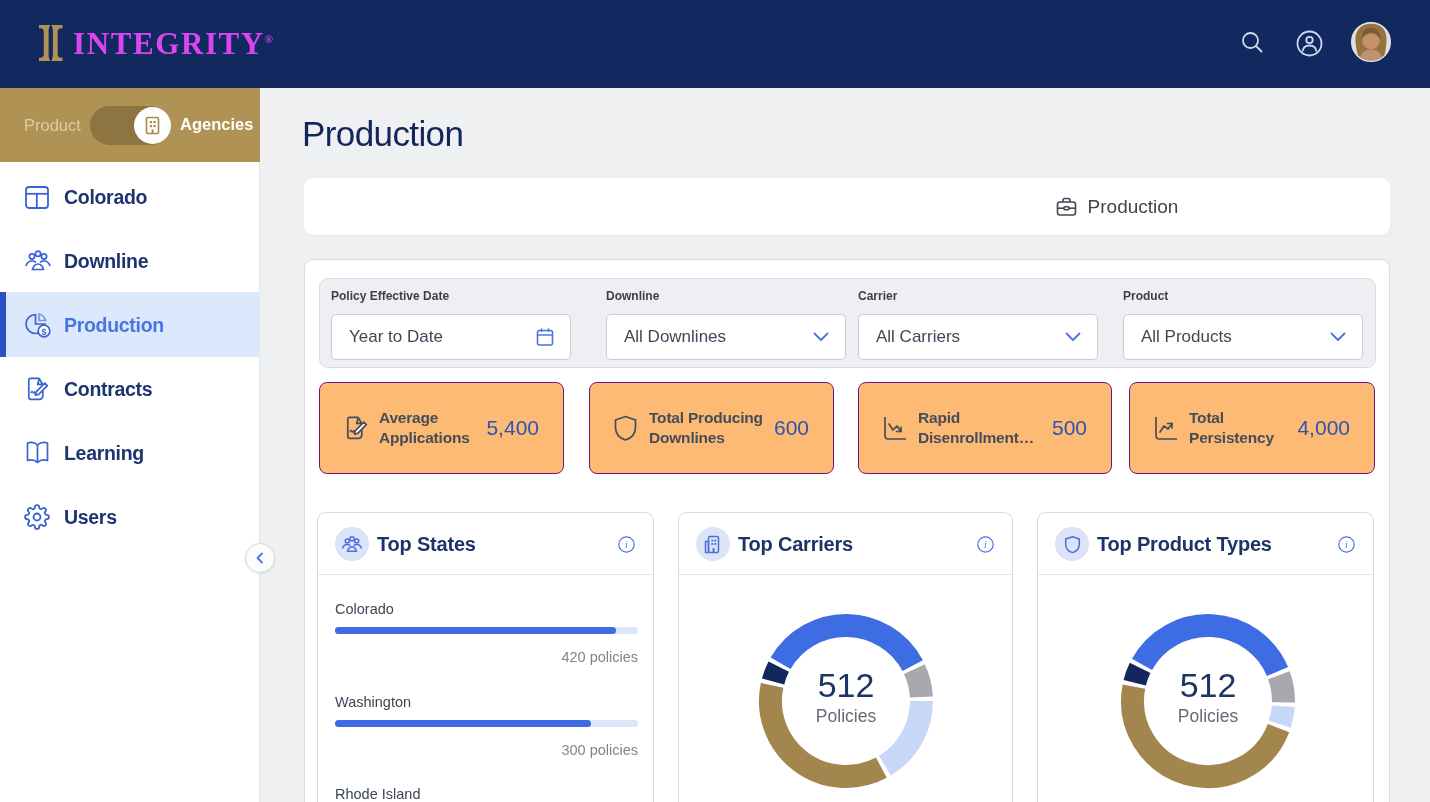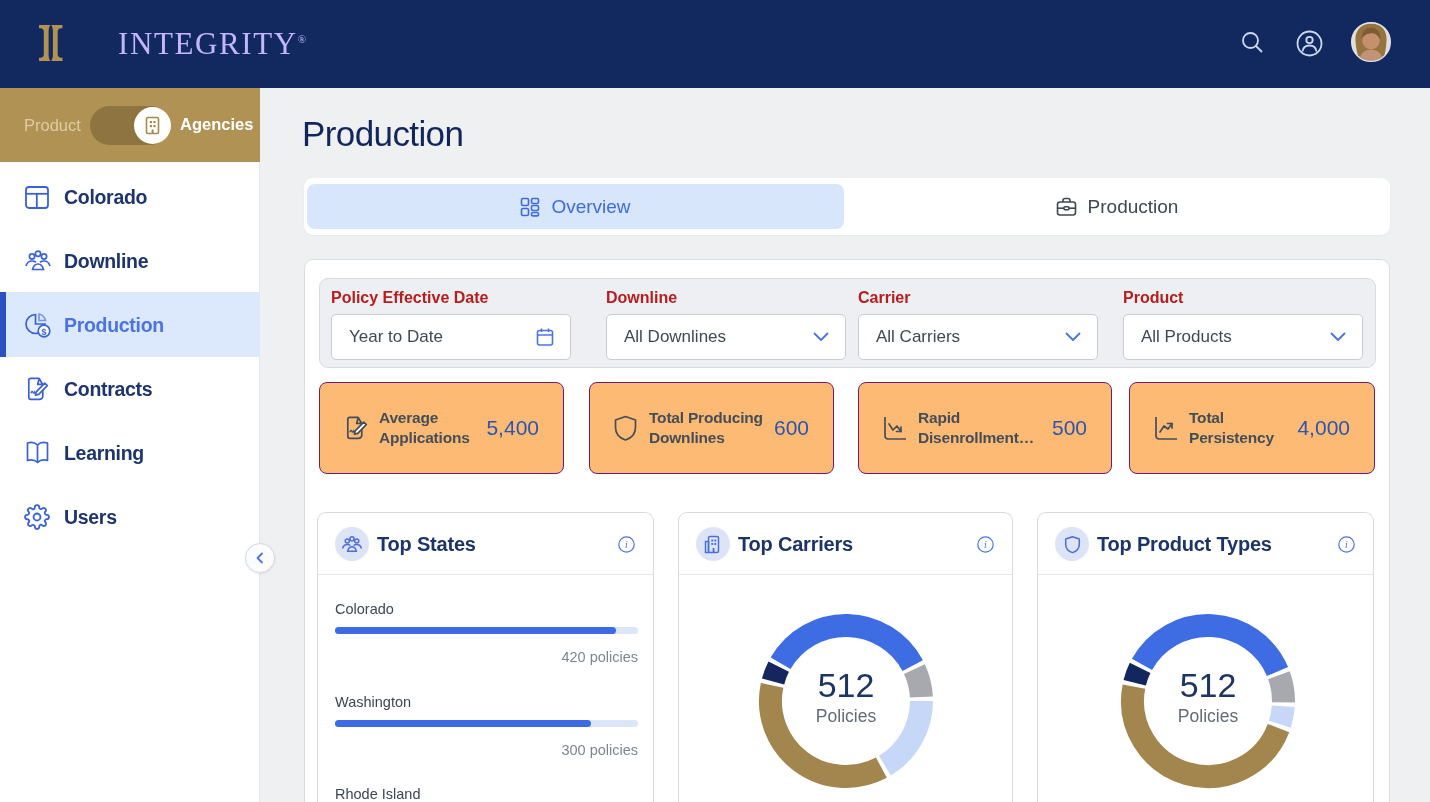--- a/index.html
+++ b/index.html
@@ -1,41 +1,41 @@
 <!DOCTYPE html>
 <html><head>
 <meta charset="utf-8">
 <style>
 * { margin:0; padding:0; box-sizing:border-box; }
 html,body { width:1430px; height:802px; overflow:hidden; font-family:"Liberation Sans", sans-serif; background:#eef0f2; }
 .abs { position:absolute; }
 
 #header { position:absolute; left:0; top:0; width:1430px; height:88px; background:#12295f; }
-#logo { position:absolute; left:73px; top:26px; color:#c4b5fd; font-family:"Liberation Serif", serif; font-size:31px; letter-spacing:1.6px; font-weight:400;margin-left:45px; }
+#logo { position:absolute; left:73px; top:26px; color:#d946ef; font-family:"Liberation Serif", serif; font-size:31px; letter-spacing:1.6px; font-weight:700; }
 #logo sup { font-size:11px; letter-spacing:0; }
 
 #goldband { position:absolute; left:0; top:88px; width:260px; height:74px; background:#b09255; }
 #sidebar { position:absolute; left:0; top:162px; width:260px; height:640px; background:#ffffff; border-right:1px solid #e4e6e9; }
 .navitem { position:absolute; left:0; width:260px; height:64px; }
 .navitem .ic { position:absolute; left:24px; top:50%; transform:translateY(-50%); }
 .navitem .lbl { position:absolute; left:64px; top:50%; transform:translateY(-50%); font-size:19.5px; font-weight:700; letter-spacing:-0.3px; color:#1d356e; }
 #nav-active { position:absolute; left:0; top:130px; width:260px; height:65px; background:#dce8fb; border-left:6px solid #2b50c0; }
 #title { position:absolute; left:302px; top:114px; font-size:35px; font-weight:500; letter-spacing:-0.6px; color:#13265c; }
 #tabsbar { position:absolute; left:304px; top:178px; width:1086px; height:57px; background:#ffffff; border-radius:9px; box-shadow:0 1px 2px rgba(0,0,0,0.04); }
 #tab1 { position:absolute; left:3px; top:6px; width:537px; height:45px; background:#d8e6fb; border-radius:8px; }
 .tabcontent { position:absolute; top:0; width:100%; height:100%; display:flex; align-items:center; justify-content:center; gap:11px; }
 #tab1 .tl { font-size:19px; font-weight:500; color:#3e6ce0; }
 #tab2 { position:absolute; left:540px; top:0; width:546px; height:57px; }
 #tab2 .tl { font-size:19px; font-weight:500; color:#3f4750; }
 
 #bigcard { position:absolute; left:304px; top:259px; width:1086px; height:560px; background:#ffffff; border:1px solid #dadce1; border-radius:9px; }
 
 #filters { position:absolute; left:319px; top:278px; width:1057px; height:90px; background:#edeff3; border:1px solid #d9dbe0; border-radius:9px; }
 .fcol { position:absolute; top:289px; width:240px; }
-.flabel { font-size:16px; font-weight:700; color:#b91c1c; }
+.flabel { font-size:12px; font-weight:700; color:#404040; }
 .finput { position:absolute; top:25px; left:0; width:240px; height:46px; background:#ffffff; border:1px solid #c9cdd3; border-radius:5px; display:flex; align-items:center; }
 .finput span { margin-left:17px; font-size:17px; color:#3e4857; }
 .finput svg { position:absolute; right:16px; top:50%; transform:translateY(-50%); }
 
 .stat { position:absolute; top:382px; height:92px; background:#fdba74; border:1px solid #701a75; border-radius:8px; }
 .stat .sic { position:absolute; left:23px; top:50%; transform:translateY(-50%); }
 .stat .slbl { position:absolute; left:59px; top:50%; transform:translateY(-50%); font-size:15.5px; font-weight:700; color:#454e58; line-height:20px; letter-spacing:-0.2px; }
 .stat .sval { position:absolute; right:24px; top:50%; transform:translateY(-50%); font-size:21px; color:#2d55ae; }
 
 .bcard { position:absolute; top:512px; height:320px; background:#ffffff; border:1px solid #d8dade; border-radius:9px; border-bottom:none; }
@@ -157,32 +157,20 @@
   </div>
 </div>
 <div id="collapse">
   <svg width="12" height="12" viewBox="0 0 12 12" fill="none" stroke="#4a74e0" stroke-width="1.8" stroke-linecap="round" stroke-linejoin="round">
       <path d="M8 1.5 L3.5 6 L8 10.5"></path>
     </svg>
 </div>
 
 <div id="title">Production</div>
 <div id="tabsbar">
-  <div id="tab1">
-      <div class="tabcontent">
-    <svg width="20" height="20" viewBox="0 0 20 20" fill="none" stroke="#3e6ce0" stroke-width="1.6">
-      <rect x="1.5" y="1.5" width="7" height="7" rx="1.5"></rect>
-      <rect x="11.5" y="1.5" width="7" height="5" rx="1.5"></rect>
-      <rect x="11.5" y="8.5" width="7" height="5" rx="1.5"></rect>
-      <rect x="1.5" y="11.5" width="7" height="7" rx="1.5"></rect>
-      <rect x="11.5" y="15.5" width="7" height="3.4" rx="1.5"></rect>
-    </svg>
-    <span class="tl">Overview</span>
-  </div>
-    </div>
   <div id="tab2">
       <div class="tabcontent">
     <svg width="21" height="20" viewBox="0 0 21 20" fill="none" stroke="#3f4750" stroke-width="1.6">
       <rect x="1.5" y="5" width="18" height="13" rx="2.5"></rect>
       <path d="M7 5 V3.5 C7 2.4 7.9 1.5 9 1.5 H12 C13.1 1.5 14 2.4 14 3.5 V5"></path>
       <line x1="1.5" y1="11.2" x2="8" y2="11.2"></line>
           <line x1="13" y1="11.2" x2="19.5" y2="11.2"></line>
       <rect x="8" y="9.7" width="5" height="3" rx="1"></rect>
     </svg>
     <span class="tl">Production</span>

